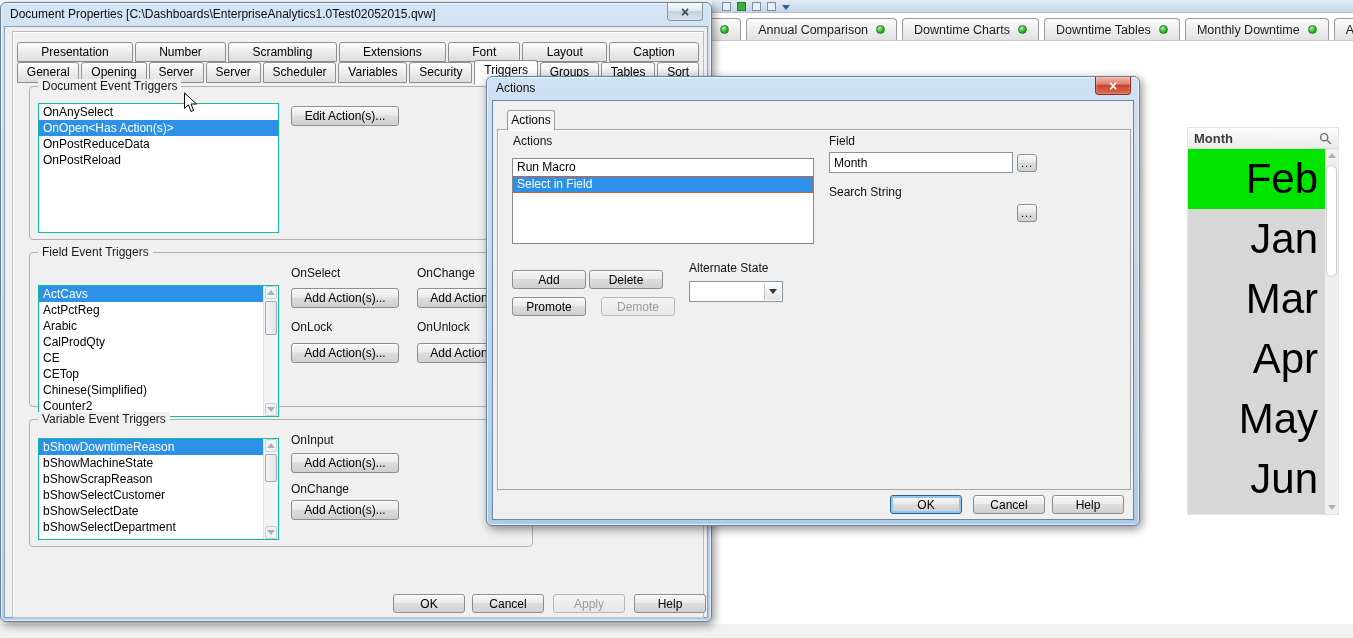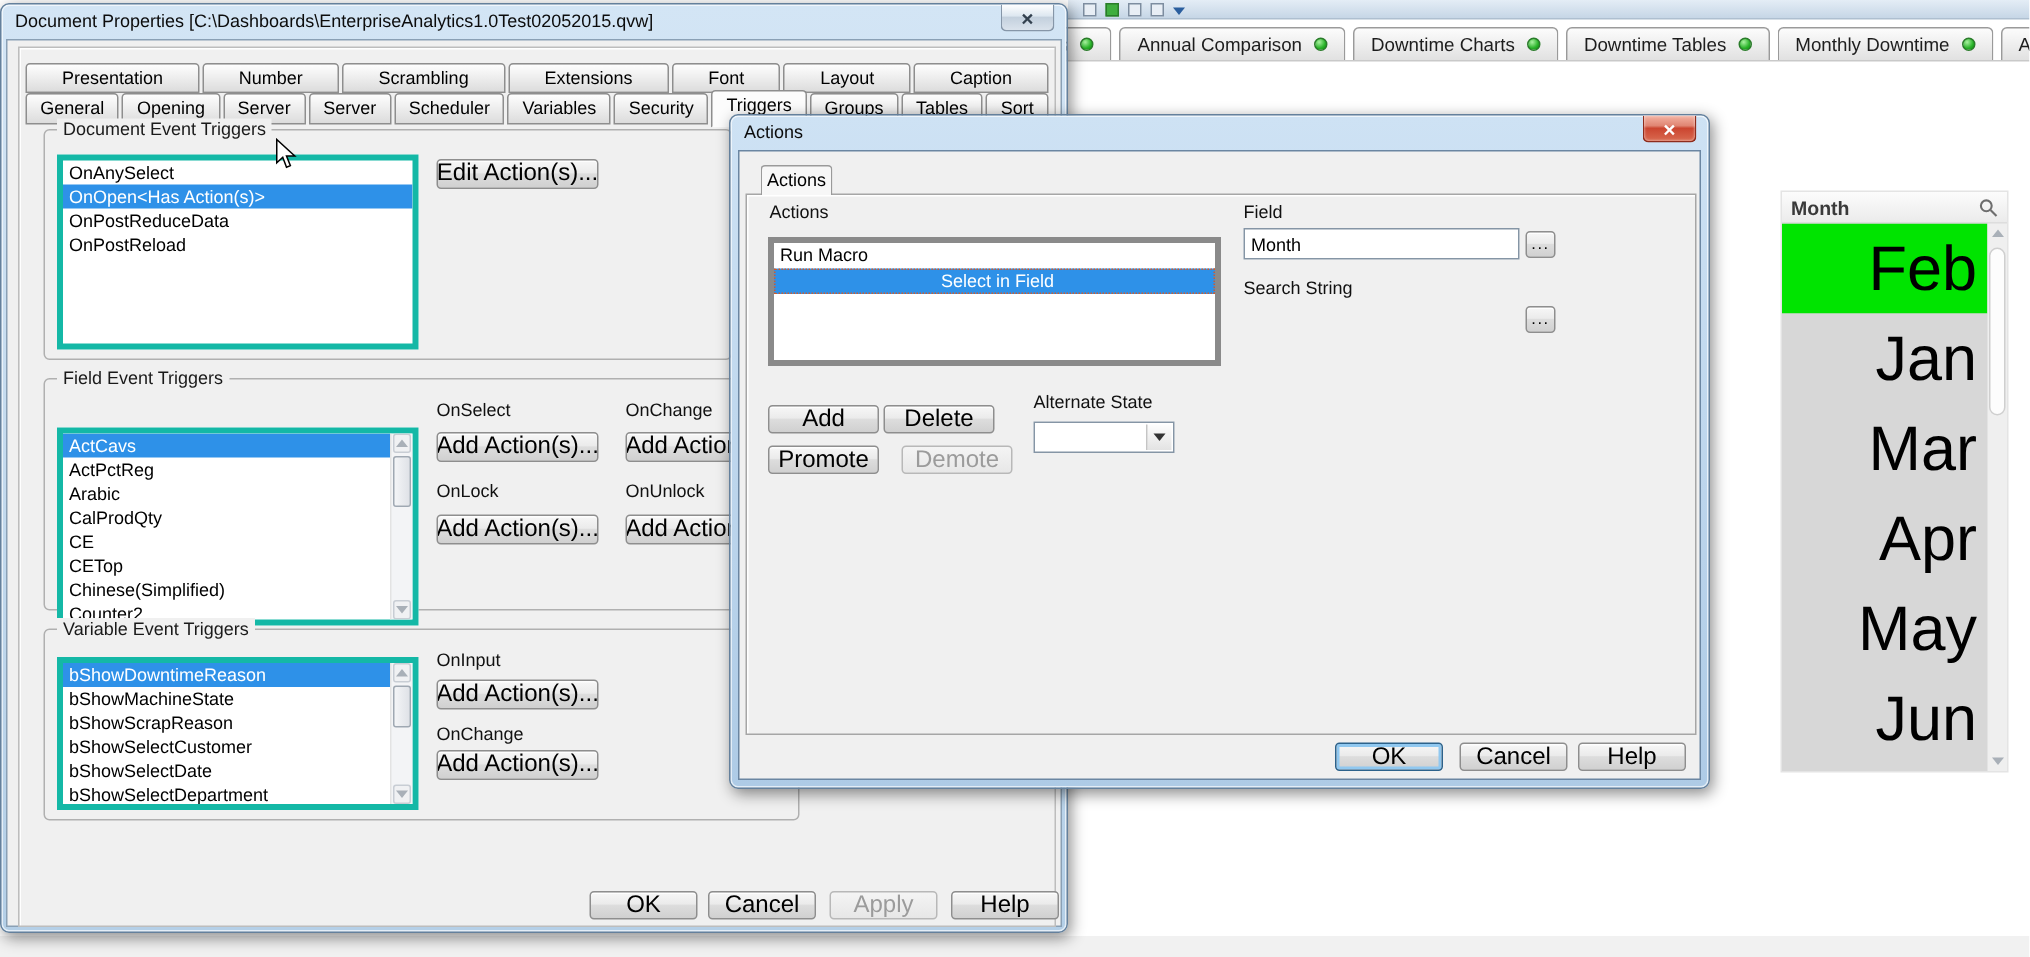--- a/index.html
+++ b/index.html
@@ -46,47 +46,47 @@
   .tabrow{position:absolute;left:4px;right:4px;display:flex;gap:2px;}
   .tabrow.row1{top:10px;height:20px;}
   .tabrow.row2{top:30px;height:21px;}
   .dtab{flex:1 1 auto;height:100%;line-height:19px;text-align:center;padding:0 6px;background:linear-gradient(#fefefe,#dcdcdc);border:1px solid #8e8e8e;border-radius:3px 3px 0 0;white-space:nowrap;font-size:12px;}
   .dtab.active{background:#fcfcfc;position:relative;top:-2px;height:25px;z-index:3;border-bottom:1px solid #fcfcfc;font-size:12px;}
   .groupbox{position:absolute;border:1px solid #b0b0b0;border-radius:4px;}
   .gb-label{position:absolute;top:-8px;left:8px;background:#f0f0f0;padding:0 4px;color:#1a1a1a;white-space:nowrap;}
   .gb1{left:16px;top:54px;width:459px;height:154px;}
   .gb2{left:16px;top:220px;width:543px;height:155px;}
   .gb3{left:16px;top:387px;width:504px;height:128px;}
-  .listbox{position:absolute;background:#fff;border:4px solid #14b8a6;overflow:hidden;}
+  .listbox{position:absolute;background:#fff;border:1px solid #14b8a6;overflow:hidden;}
   .li{height:16px;line-height:16px;padding-left:4px;white-space:nowrap;overflow:hidden;}
   .li.selected{background:var(--sel-blue);color:#fff;}
   .det-list{left:8px;top:16px;width:241px;height:130px;}
   .fet-list{left:8px;top:32px;width:241px;height:132px;}
   .vet-list{left:8px;top:18px;width:241px;height:102px;}
   .haslb .li{width:calc(100% - 15px);}
   .vsb{position:absolute;right:0;top:0;bottom:0;width:15px;background:#f3f4f6;border-left:1px solid #e3e3e3;}
   .vsb .arr{position:absolute;left:1px;right:1px;height:13px;background:#f0f1f3;border:1px solid #c8cdd4;border-radius:2px;display:flex;align-items:center;justify-content:center;}
   .vsb .arr.up{top:0}.vsb .arr.down{bottom:0}
   .vsb .thumb{position:absolute;left:1px;right:1px;border:1px solid #9fa8b2;background:linear-gradient(90deg,#f4f5f7,#dfe2e7);border-radius:2px;}
   .evt-label{position:absolute;white-space:nowrap;color:#111;}
-  .btn{position:absolute;display:flex;align-items:center;justify-content:center;font-family:inherit;font-size:16px;color:#000;background:linear-gradient(#f7f7f7,#ebebeb 45%,#dddddd 50%,#d0d0d0);border:1px solid #8e8e8e;border-radius:3px;box-shadow:inset 0 1px 0 rgba(255,255,255,.85);white-space:nowrap;overflow:hidden;}
+  .btn{position:absolute;display:flex;align-items:center;justify-content:center;font-family:inherit;font-size:12px;color:#000;background:linear-gradient(#f7f7f7,#ebebeb 45%,#dddddd 50%,#d0d0d0);border:1px solid #8e8e8e;border-radius:3px;box-shadow:inset 0 1px 0 rgba(255,255,255,.85);white-space:nowrap;overflow:hidden;}
   .btn.disabled{color:#9b9b9b;background:linear-gradient(#f4f4f4,#e7e7e7);border-color:#b8b8b8;box-shadow:none;}
   .btn.focused{border-color:#2c628b;box-shadow:inset 0 0 0 2px #90c8f0;}
   .aa-btn{width:108px;height:20px;}
   .dpfoot .btn{width:72px;height:19px;}
 
   
   .actions{left:486px;top:76px;width:654px;height:450px;z-index:20;background:linear-gradient(#cee2f4,#aecbe6);}
   .actions .client{left:5px;right:5px;top:23px;bottom:5px;border-color:#6b86a2;}
   .atab{position:absolute;left:14px;top:9px;width:48px;height:20px;background:#f7f7f7;border:1px solid #9a9a9a;border-bottom:none;border-radius:3px 3px 0 0;text-align:center;line-height:19px;z-index:2;}
   .atabpage{position:absolute;left:4px;top:28px;width:634px;height:361px;border:1px solid #a6a6a6;background:#f0f0f0;box-shadow:inset 1px 1px 0 #fff;}
   .alabel{position:absolute;white-space:nowrap;color:#111;}
   .act-list{left:19px;top:57px;width:302px;height:86px;border-color:#8a8a8a;}
   .act-list .li{height:17px;line-height:17px;}
-  .act-list .li.selected{outline:1px dotted #cf5c2e;outline-offset:-1px;text-align:center;}
+  .act-list .li.selected{outline:1px dotted #cf5c2e;outline-offset:-1px;}
   .textbox{position:absolute;background:#fff;border:1px solid #8595a5;display:flex;align-items:center;padding:0 4px;white-space:nowrap;overflow:hidden;}
   .blue-expr{color:#1414c8;}
   .browse{width:20px;height:18px;font-size:11px;letter-spacing:1px;}
   .combo{position:absolute;left:196px;top:180px;width:94px;height:21px;background:#fff;border:1px solid #8595a5;}
   .combo .drop{position:absolute;right:1px;top:1px;bottom:1px;width:17px;background:linear-gradient(#fdfdfd,#e3e3e3);border-left:1px solid #c5c5c5;display:flex;align-items:center;justify-content:center;}
   .combo .drop i{width:0;height:0;border-left:4px solid transparent;border-right:4px solid transparent;border-top:5px solid #333;}
 
   
   .cursor{position:absolute;left:183px;top:92px;z-index:40;}
   .mag{display:block;}

